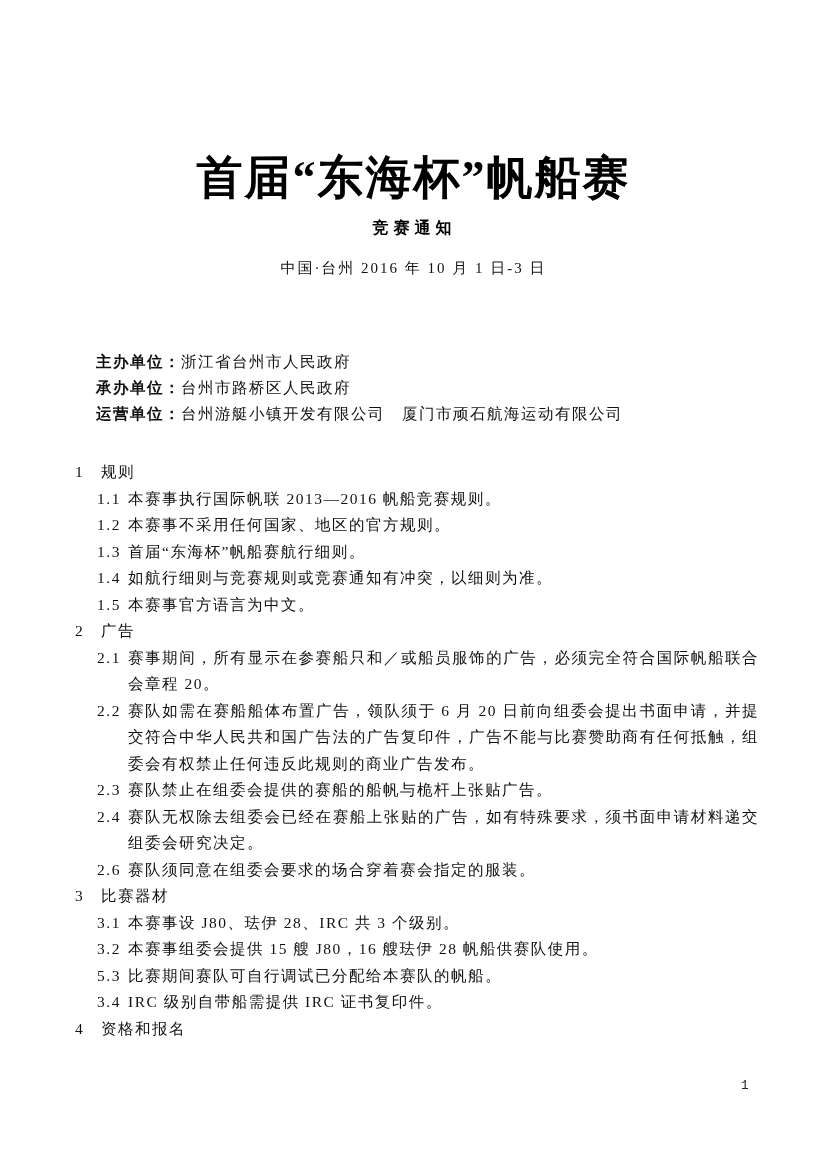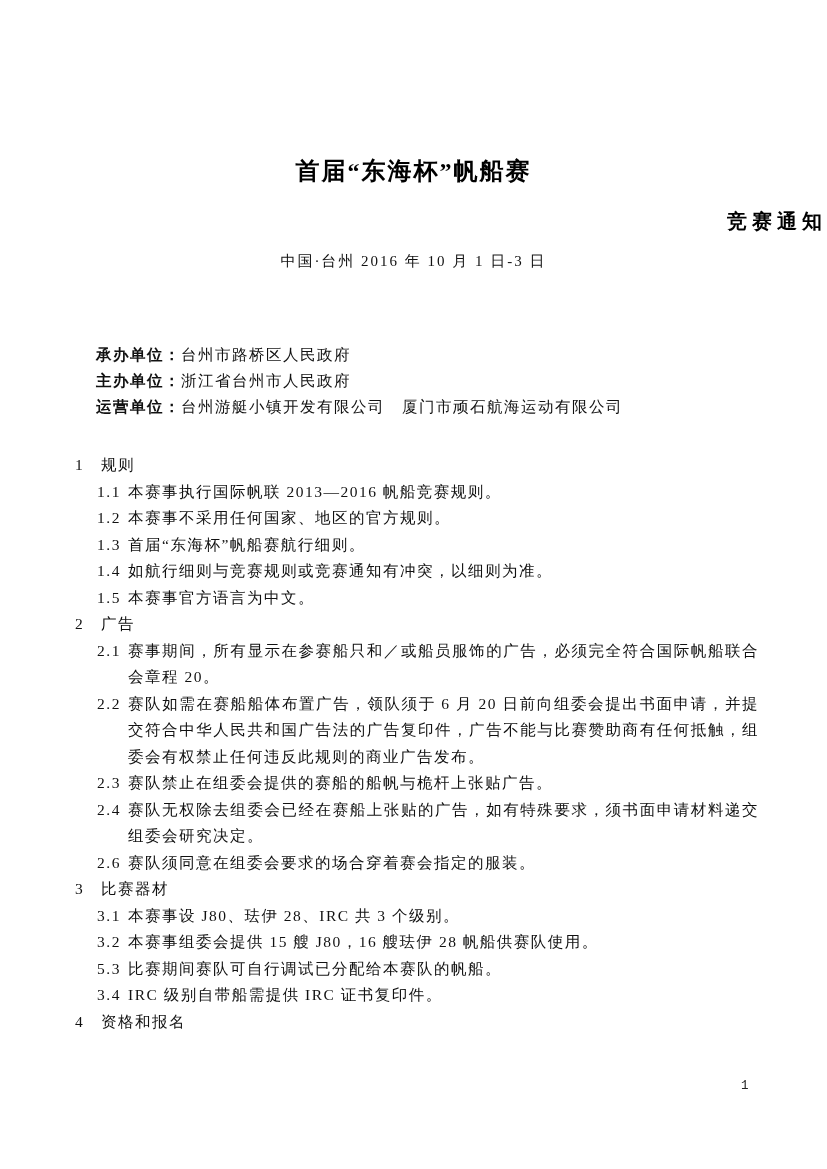--- a/index.html
+++ b/index.html
@@ -12,32 +12,32 @@
     width: 827px;
     height: 1169px;
     background: #ffffff;
     color: #111111;
     font-family: "Liberation Serif", "DejaVu Serif", serif;
     overflow: hidden;
     box-sizing: border-box;
     padding-top: 148px;
   }
   .title {
-    margin: 1px;
+    margin: 8px;
     text-align: center;
-    font-size: 24px;
+    font-size: 46px;
     font-weight: bold;
     letter-spacing: 2px;
     line-height: 44px;
     color: #000000;
   }
   .subtitle {
     margin: 14px 0 0 2px;
-    text-align: right;
-    font-size: 20px;
+    text-align: center;
+    font-size: 16px;
     font-weight: bold;
     letter-spacing: 5px;
     line-height: 28px;
     color: #000000;
   }
   .dateline {
     margin-top: 17px;
     text-align: center;
     font-size: 15px;
     letter-spacing: 2px;
@@ -87,24 +87,24 @@
 <body>
 
 <div class="page">
 
   <h1 class="title">首届“东海杯”帆船赛</h1>
   <h2 class="subtitle">竞赛通知</h2>
   <div class="dateline">中国·台州 2016 年 10 月 1 日-3 日</div>
 
   <div class="organizers">
     <div class="org-row">
-      <span class="org-label">承办单位：</span><span class="org-value">台州市路桥区人民政府</span>
+      <span class="org-label">主办单位：</span><span class="org-value">浙江省台州市人民政府</span>
     </div>
     <div class="org-row">
-      <span class="org-label">主办单位：</span><span class="org-value">浙江省台州市人民政府</span>
+      <span class="org-label">承办单位：</span><span class="org-value">台州市路桥区人民政府</span>
     </div>
     <div class="org-row">
       <span class="org-label">运营单位：</span><span class="org-value">台州游艇小镇开发有限公司　厦门市顽石航海运动有限公司</span>
     </div>
   </div>
 
   <div class="doc-body">
 
     <div class="sec">
       <span class="sec-no">1</span>

